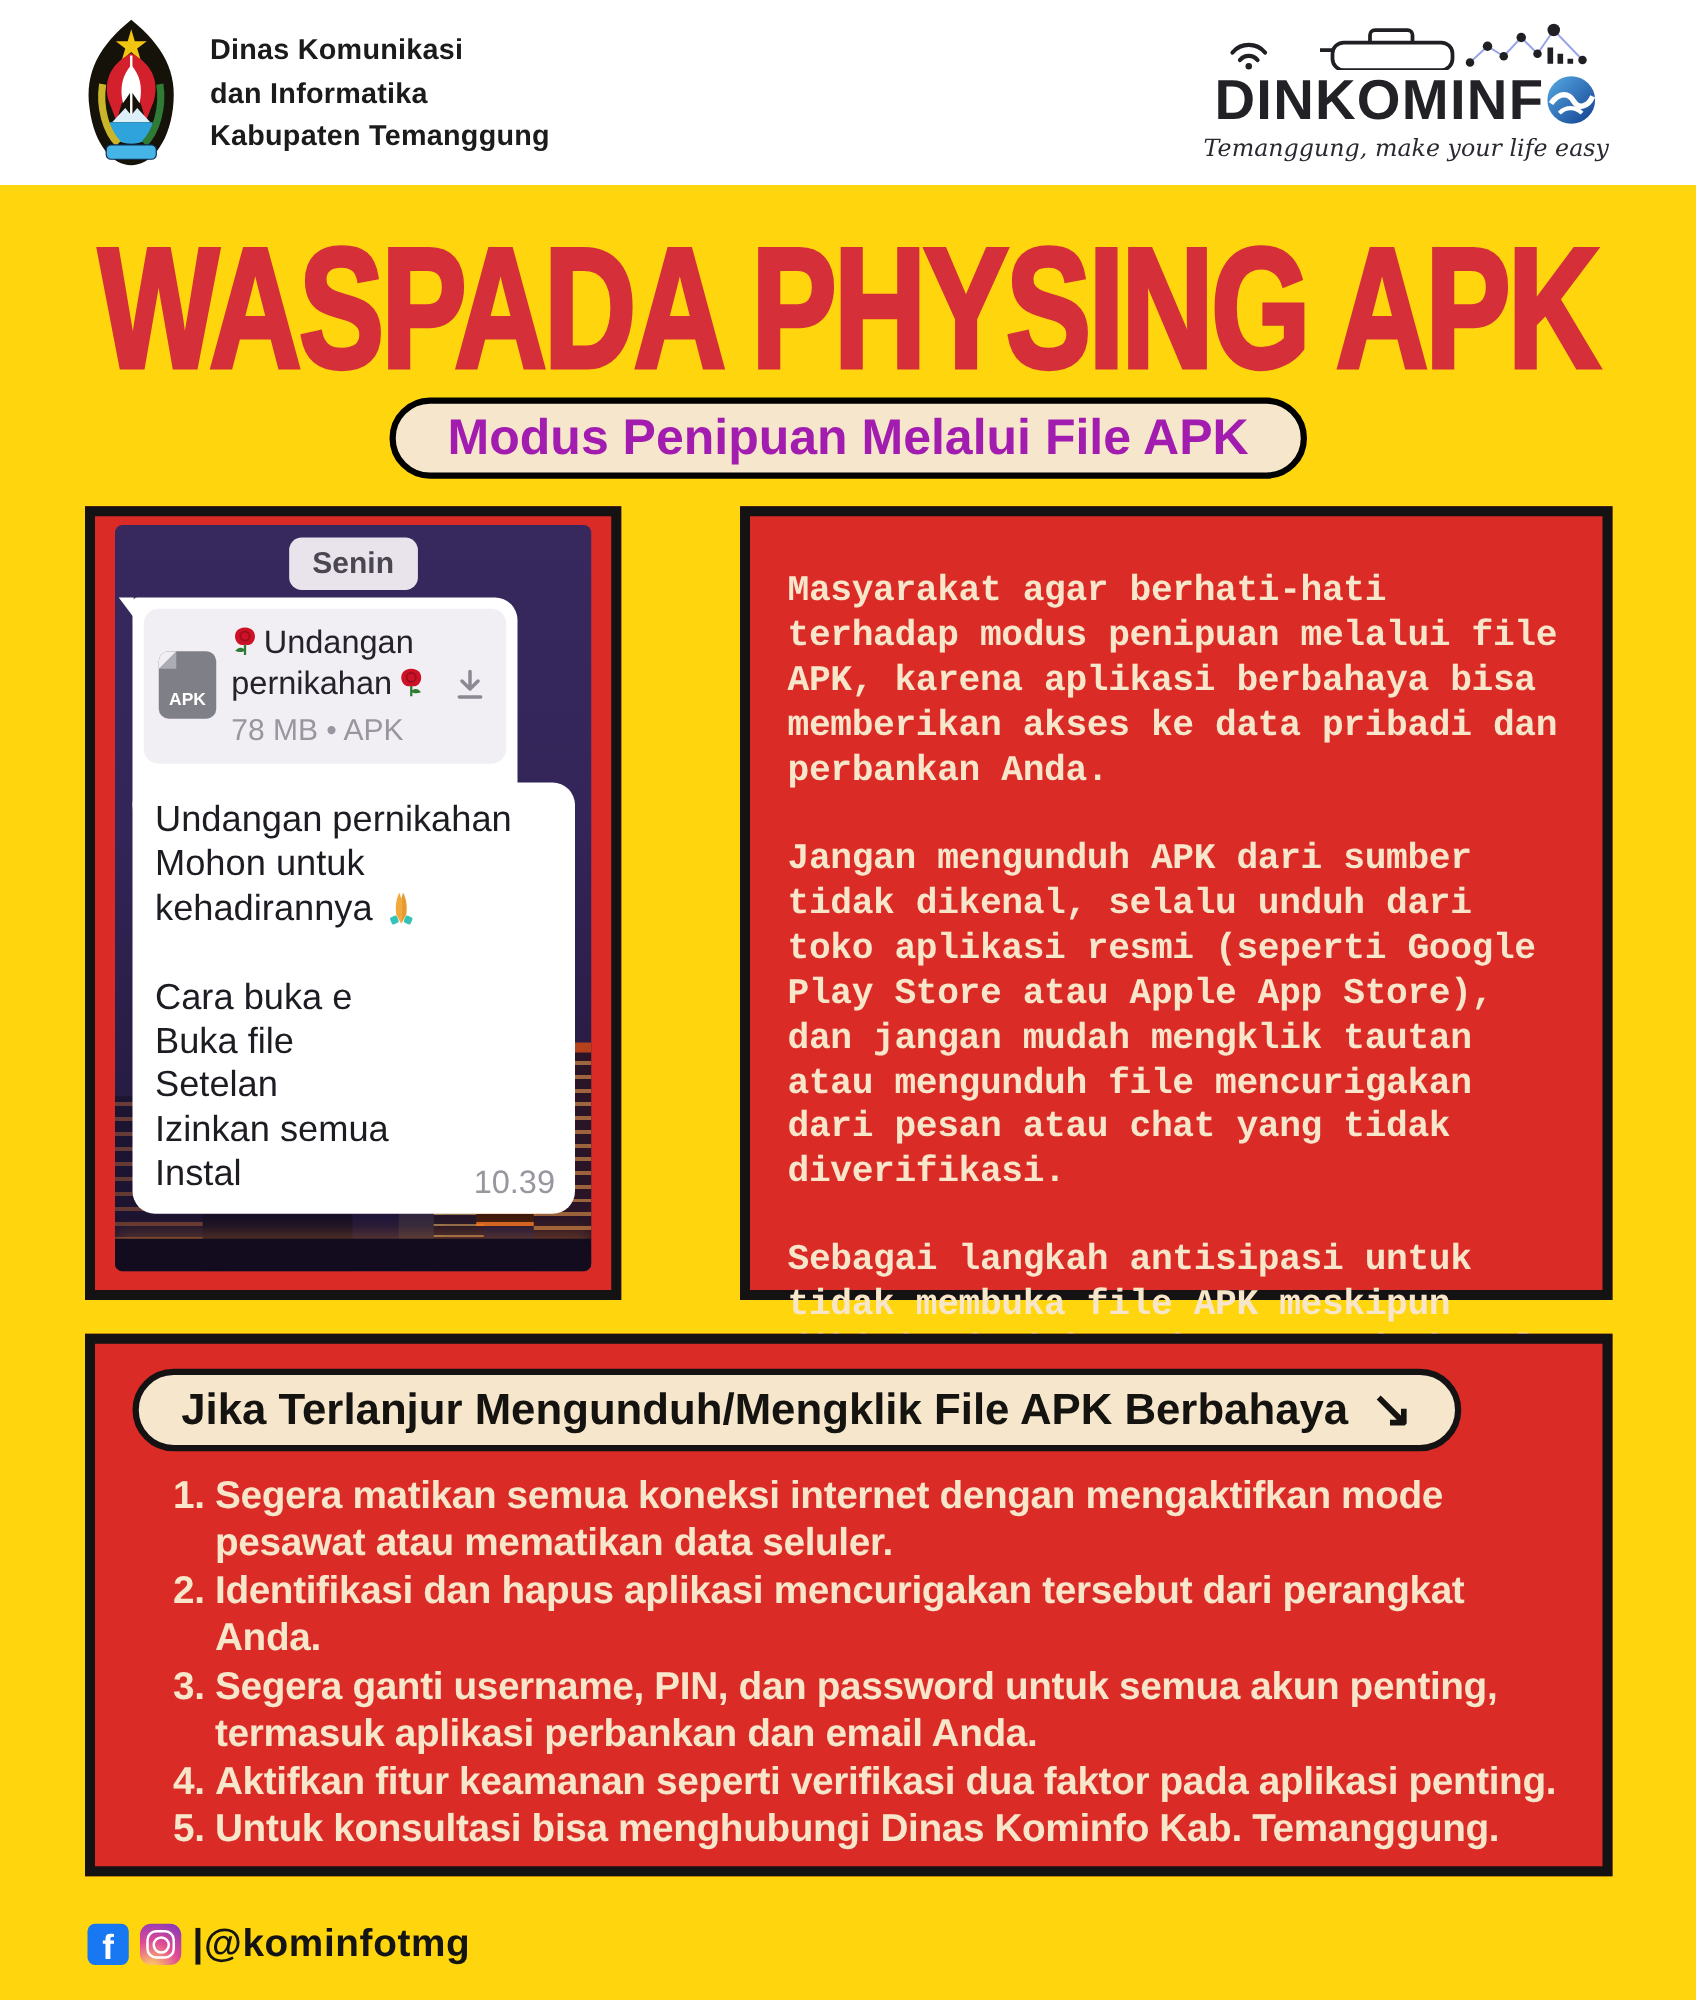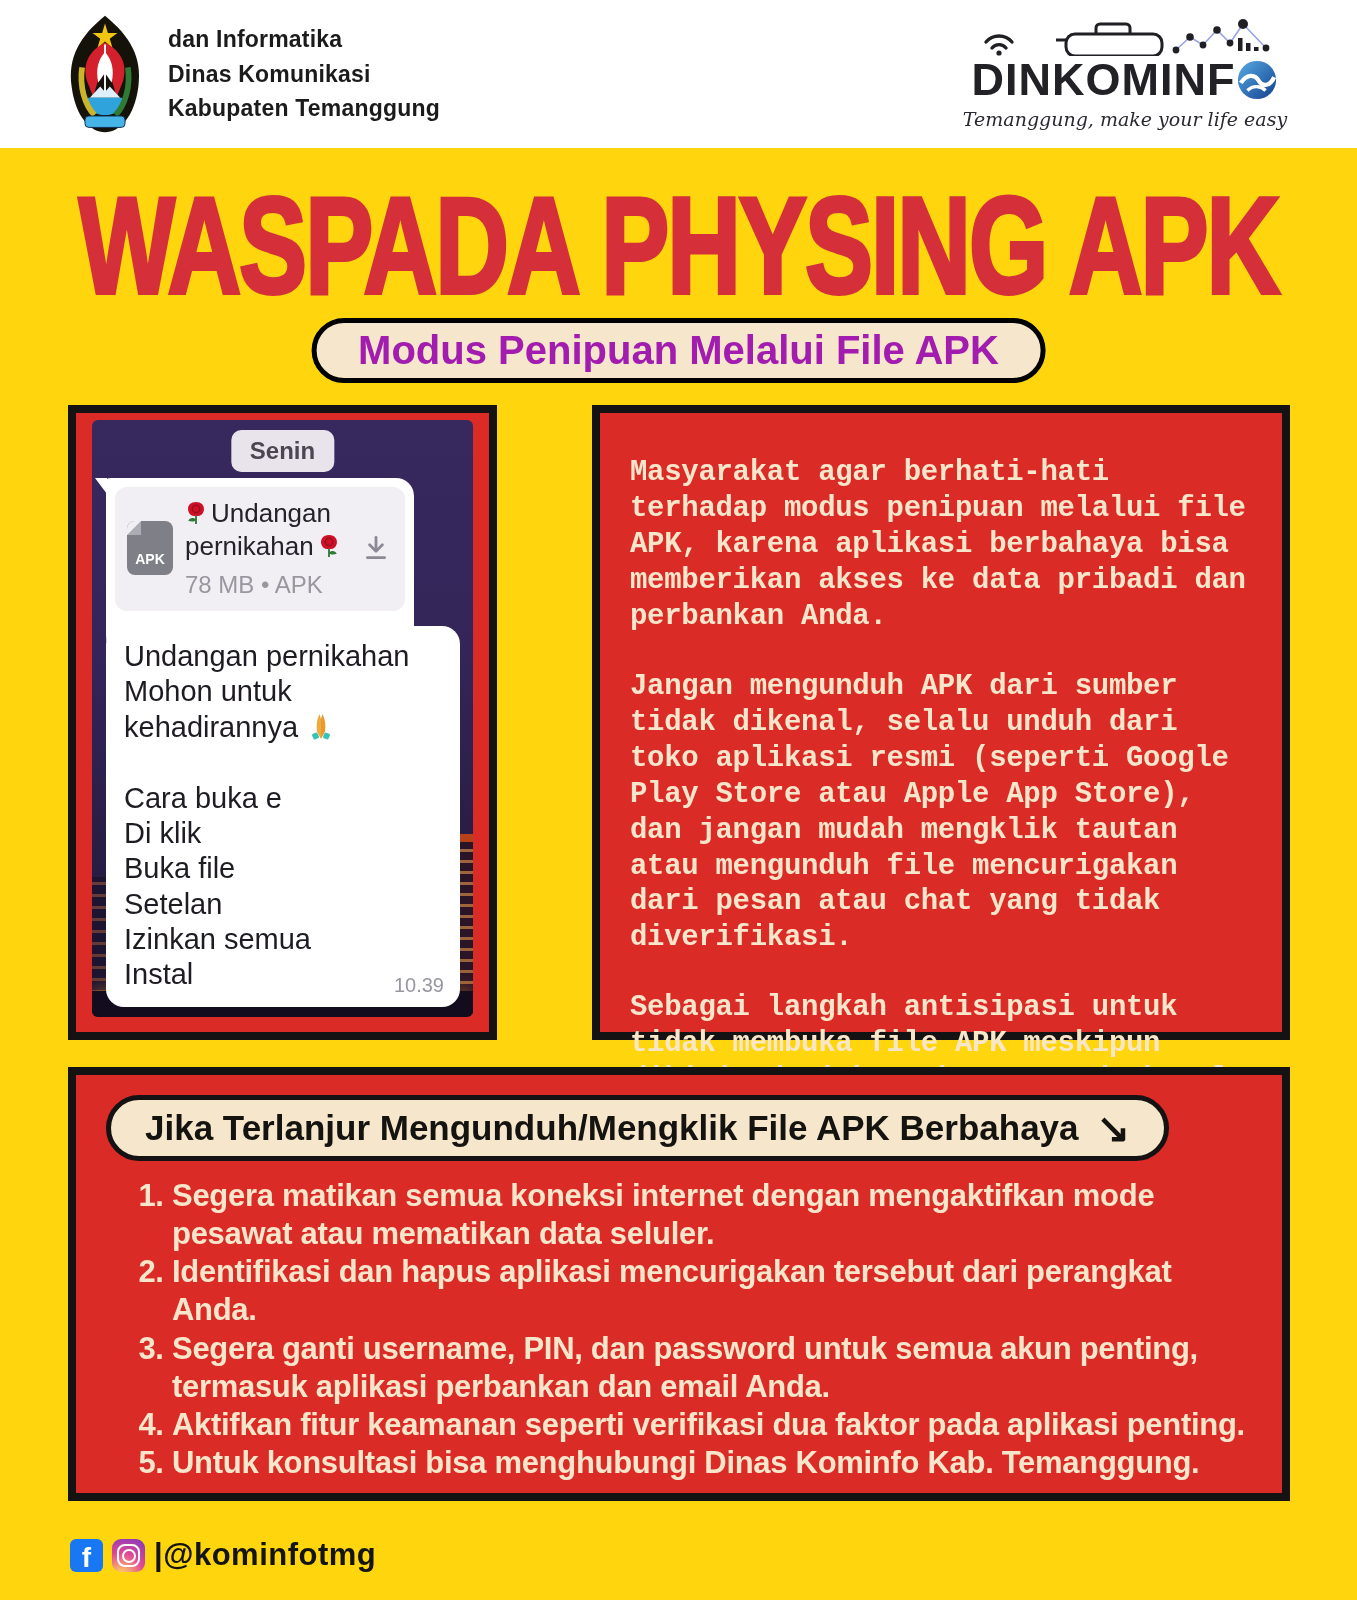--- a/index.html
+++ b/index.html
@@ -70,21 +70,21 @@
     display:flex;align-items:flex-end;justify-content:center;
     color:#fff;font-size:14px;font-weight:bold;padding-bottom:8px;box-sizing:border-box;overflow:hidden;
   }
   .doc-icon::before{content:"";position:absolute;top:0;left:0;width:0;height:0;
     border-left:14px solid #F1EFF4;border-bottom:14px solid #ACACB4;}
   .att-mid{flex:1;}
   .att-name{font-size:26px;color:#26222B;line-height:1.25;}
   .name-line{display:flex;align-items:center;gap:4px;}
   .att-meta{font-size:24px;color:#9A96A0;margin-top:9px;}
   .dl-icon{flex:0 0 auto;margin-right:4px;}
-  .msg-time{text-align:center;color:#9A96A0;font-size:20px;margin-top:12px;padding-right:8px;}
+  .msg-time{text-align:center;color:#9A96A0;font-size:26px;margin-top:12px;padding-right:8px;}
   .bubble2{left:14px;top:206px;width:354px;border-radius:18px;padding:13px 18px 14px;}
   .chat-line{font-size:29px;color:#1E1B22;line-height:1.22;min-height:1.22em;}
   .hands-line{display:flex;align-items:center;gap:8px;}
   .msg-time-abs{position:absolute;right:16px;bottom:10px;margin:0;padding:0;}
   
   .info-body{padding:42px 26px 0 30px;font-family:Liberation Mono, monospace;}
   .info-p{
     margin:0 0 34px 0;font-size:29px;font-weight:700;color:#F8E6CB;
     line-height:1.24;letter-spacing:-0.3px;
   }
@@ -129,22 +129,22 @@
         <path d="M45 32 C61 40 69 54 64 72 L57 90 C54 74 50 66 45 60 C40 66 36 74 33 90 L26 72 C21 54 29 40 45 32 Z" fill="#D4202C"></path>
         <path d="M45 42 C52 50 55 60 52 74 L45 64 L38 74 C35 60 38 50 45 42 Z" fill="#ffffff"></path>
         <rect x="44" y="34" width="2" height="54" fill="#ffffff"></rect>
         <polygon points="29,90 40,78 45,84 50,78 61,90" fill="#DDEFF8"></polygon>
         <path d="M27 90 h36 v6 a18 12 0 0 1 -36 0 Z" fill="#2FA3DC"></path>
         <path d="M21 58 C18 78 24 98 34 108" stroke="#C9B42A" stroke-width="6" fill="none"></path>
         <path d="M69 58 C72 78 66 98 56 108" stroke="#2F7A34" stroke-width="6" fill="none"></path>
         <rect x="24" y="109" width="42" height="12" rx="4" fill="#45B4E6" stroke="#0F2C4E"></rect>
       </svg>
       <div class="org-lines">
+        <div>Dinas Komunikasi</div>
         <div>dan Informatika</div>
-        <div>Dinas Komunikasi</div>
         <div>Kabupaten Temanggung</div>
       </div>
     </div>
 
     <div class="brand">
       <svg class="brand-icons" width="310" height="38" viewBox="0 0 310 38">
         <g stroke="#1F1F24" fill="none" stroke-width="3.4" stroke-linecap="round">
           <path d="M16 24 a17 17 0 0 1 26 0"></path>
           <path d="M22 30 a9 9 0 0 1 14 0"></path>
         </g>
@@ -251,21 +251,20 @@
             <path d="M13.5 2 C11 7 10 13 11 19.5 L15 27 L15 7 Z" fill="#F2A93B"></path>
             <path d="M16.5 2 C19 7 20 13 19 19.5 L15 27 L15 7 Z" fill="#E79A2D"></path>
             <rect x="6.5" y="21" width="6" height="6" rx="1.5" fill="#35C3B8" transform="rotate(-24 9.5 24)"></rect>
             <rect x="17.5" y="21" width="6" height="6" rx="1.5" fill="#35C3B8" transform="rotate(24 20.5 24)"></rect>
           </svg>
         </div>
         <div class="chat-line"></div>
         <div>
 
         <div class="chat-line">Cara buka e</div>
-            <div class="chat-line">Di klik</div>
             <div class="chat-line">Buka file</div>
             <div class="chat-line">Setelan</div>
             <div class="chat-line">Izinkan semua</div>
             <div class="chat-line">Instal</div>
           </div>
         <div class="msg-time msg-time-abs">10.39</div>
       </div>
     </div>
   </section>
 

